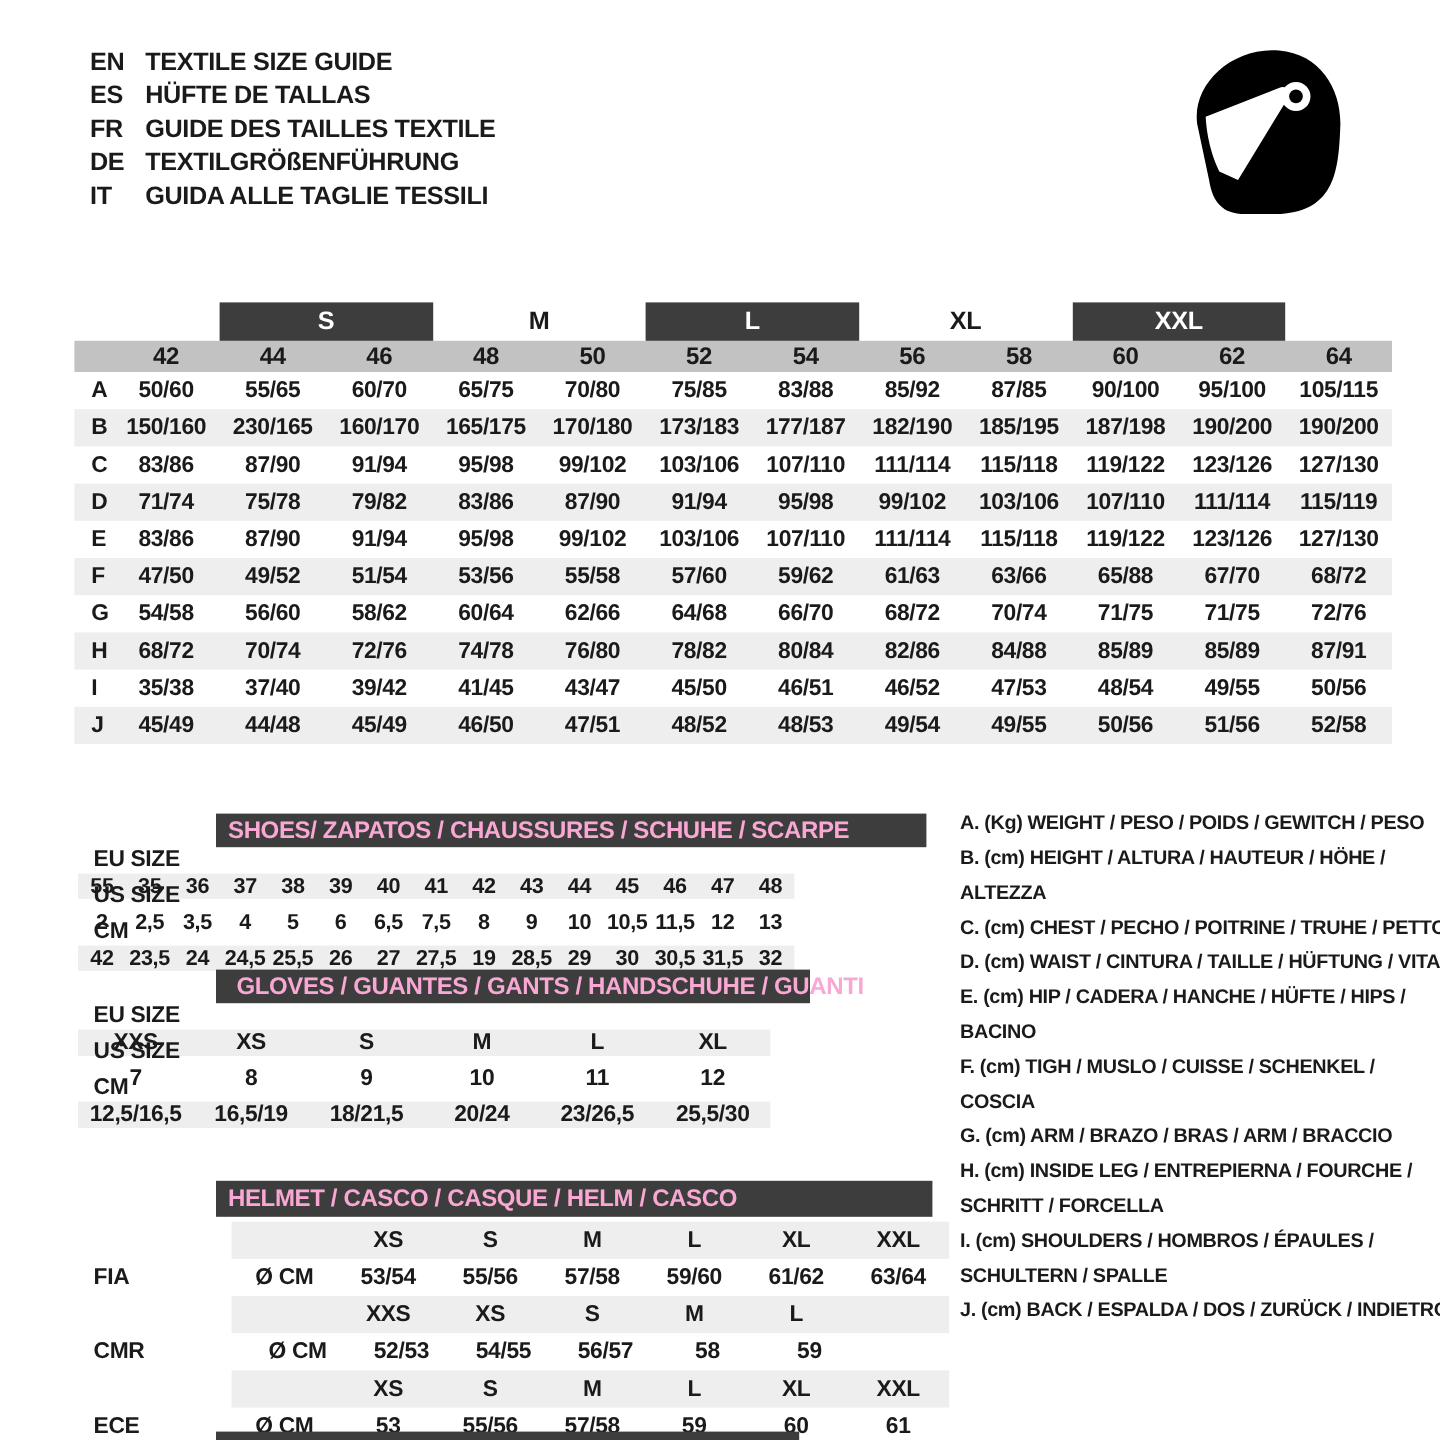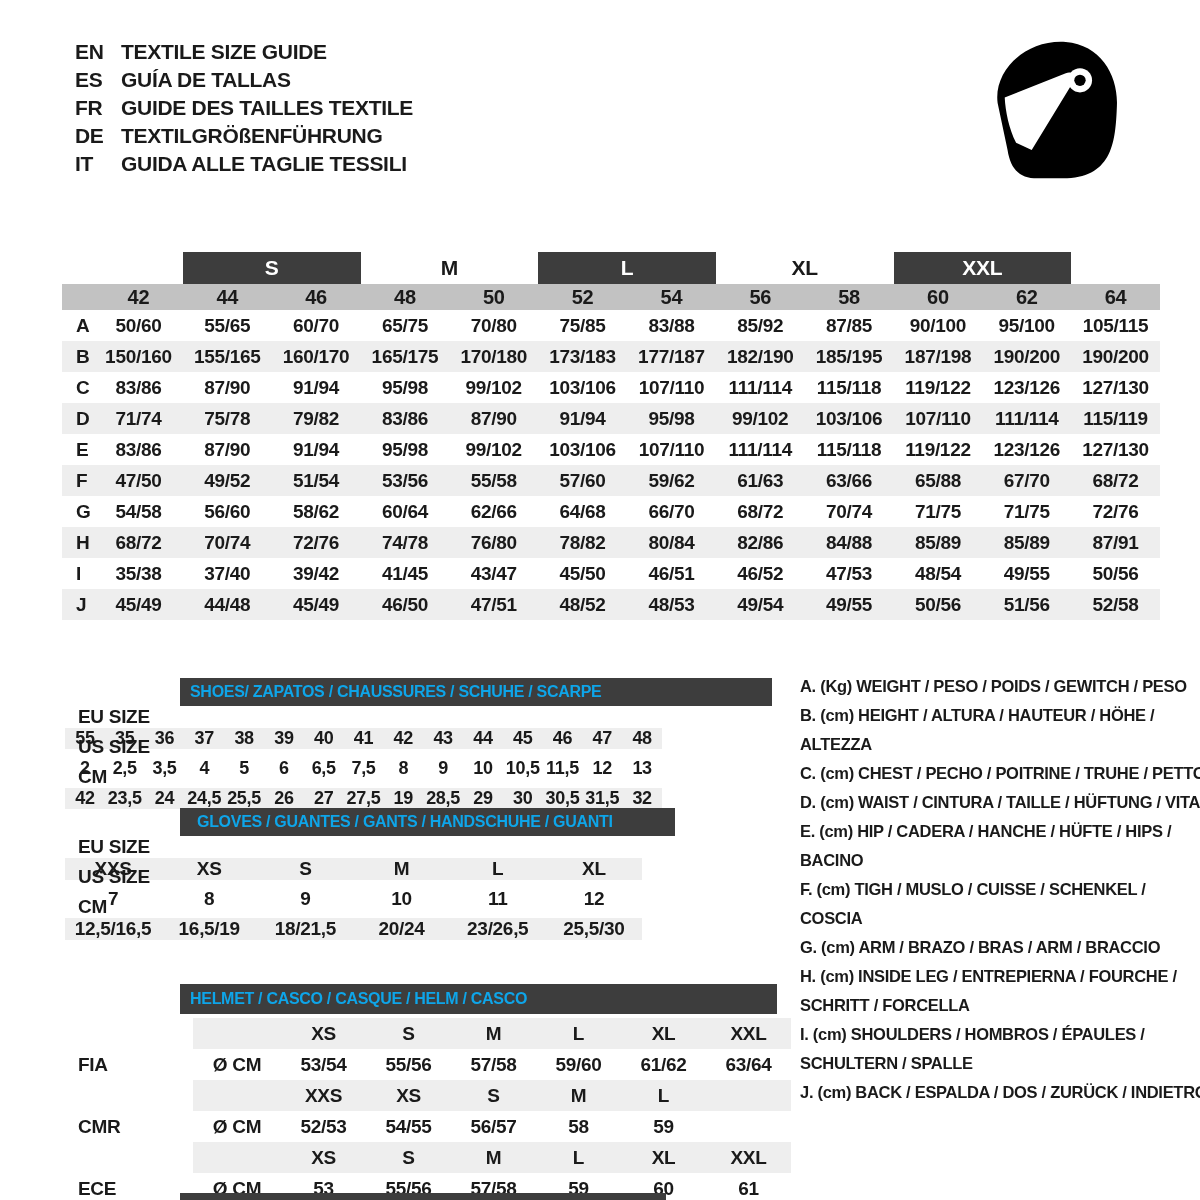--- a/index.html
+++ b/index.html
@@ -26,22 +26,22 @@
   .trow{height:31px;}
   .trow.striped{background:#eeeeee;}
   .tcell{display:flex;align-items:center;justify-content:center;font-size:19px;}
   .tcell.letter{justify-content:flex-start;padding-left:14px;}
 
   
   .section{position:absolute;left:65px;width:1100px;}
   #shoes{top:678px;height:120px;}
   #gloves{top:808px;height:120px;}
   #helmet-section{top:948px;height:226px;margin-top:36px;}
-  .sec-header{position:absolute;left:115px;top:0;height:28px;background:#3d3d3d;color:#0ea5e9;
-              display:flex;align-items:center;padding-left:10px;font-size:16px;white-space:nowrap;}
+  .sec-header{position:absolute;left:115px;top:0;height:28px;background:#3d3d3d;color:#f9a8d4;
+              display:flex;align-items:center;padding-left:10px;font-size:20px;white-space:nowrap;}
   #shoes .sec-header{width:582px;}
   #gloves .sec-header{width:478px;padding-left:17px;}
   #helmet-section .sec-header{width:587px;height:30px;}
   .srow{position:absolute;left:0;height:30px;display:flex;flex-direction:column;}
   .srow-label{width:115px;display:flex;align-items:center;padding-left:13px;font-size:19px;}
   .srow-content{display:grid;height:100%;}
   #shoes .srow-content{width:597px;grid-template-columns:repeat(15,1fr);}
   #gloves .srow-content{width:577px;grid-template-columns:repeat(6,1fr);}
   .scell{display:flex;align-items:center;justify-content:center;font-size:18px;}
   #gloves .scell{font-size:19px;}
@@ -64,21 +64,21 @@
 
 <div id="page">
 
   <div id="languages">
       <div class="lang-row">
         <div class="lang-code">EN</div>
         <div class="lang-title">TEXTILE SIZE GUIDE</div>
       </div>
       <div class="lang-row">
         <div class="lang-code">ES</div>
-        <div class="lang-title">GUÍA DE TALLAS</div>
+        <div class="lang-title">HÜFTE DE TALLAS</div>
       </div>
       <div class="lang-row">
         <div class="lang-code">FR</div>
         <div class="lang-title">GUIDE DES TAILLES TEXTILE</div>
       </div>
       <div class="lang-row">
         <div class="lang-code">DE</div>
         <div class="lang-title">TEXTILGRÖßENFÜHRUNG</div>
       </div>
       <div class="lang-row">
@@ -129,21 +129,21 @@
           <div class="tcell">83/88</div>
           <div class="tcell">85/92</div>
           <div class="tcell">87/85</div>
           <div class="tcell">90/100</div>
           <div class="tcell">95/100</div>
           <div class="tcell">105/115</div>
         </div>
         <div class="trow sgrid striped">
           <div class="tcell letter">B</div>
           <div class="tcell">150/160</div>
-          <div class="tcell">155/165</div>
+          <div class="tcell">230/165</div>
           <div class="tcell">160/170</div>
           <div class="tcell">165/175</div>
           <div class="tcell">170/180</div>
           <div class="tcell">173/183</div>
           <div class="tcell">177/187</div>
           <div class="tcell">182/190</div>
           <div class="tcell">185/195</div>
           <div class="tcell">187/198</div>
           <div class="tcell">190/200</div>
           <div class="tcell">190/200</div>
@@ -408,21 +408,21 @@
           <div class="srow-content striped-bg">
             <div class="hcell"></div>
             <div class="hcell">XXS</div>
             <div class="hcell">XS</div>
             <div class="hcell">S</div>
             <div class="hcell">M</div>
             <div class="hcell">L</div>
             <div class="hcell"></div>
           </div>
         </div>
-        <div class="hrow" style="top: 127px;">
+        <div class="hrow" style="top: 127px; gap: 11px;">
           <div class="srow-label">CMR</div>
           <div class="srow-content">
             <div class="hcell">Ø CM</div>
             <div class="hcell">52/53</div>
             <div class="hcell">54/55</div>
             <div class="hcell">56/57</div>
             <div class="hcell">58</div>
             <div class="hcell">59</div>
             <div class="hcell"></div>
           </div>

